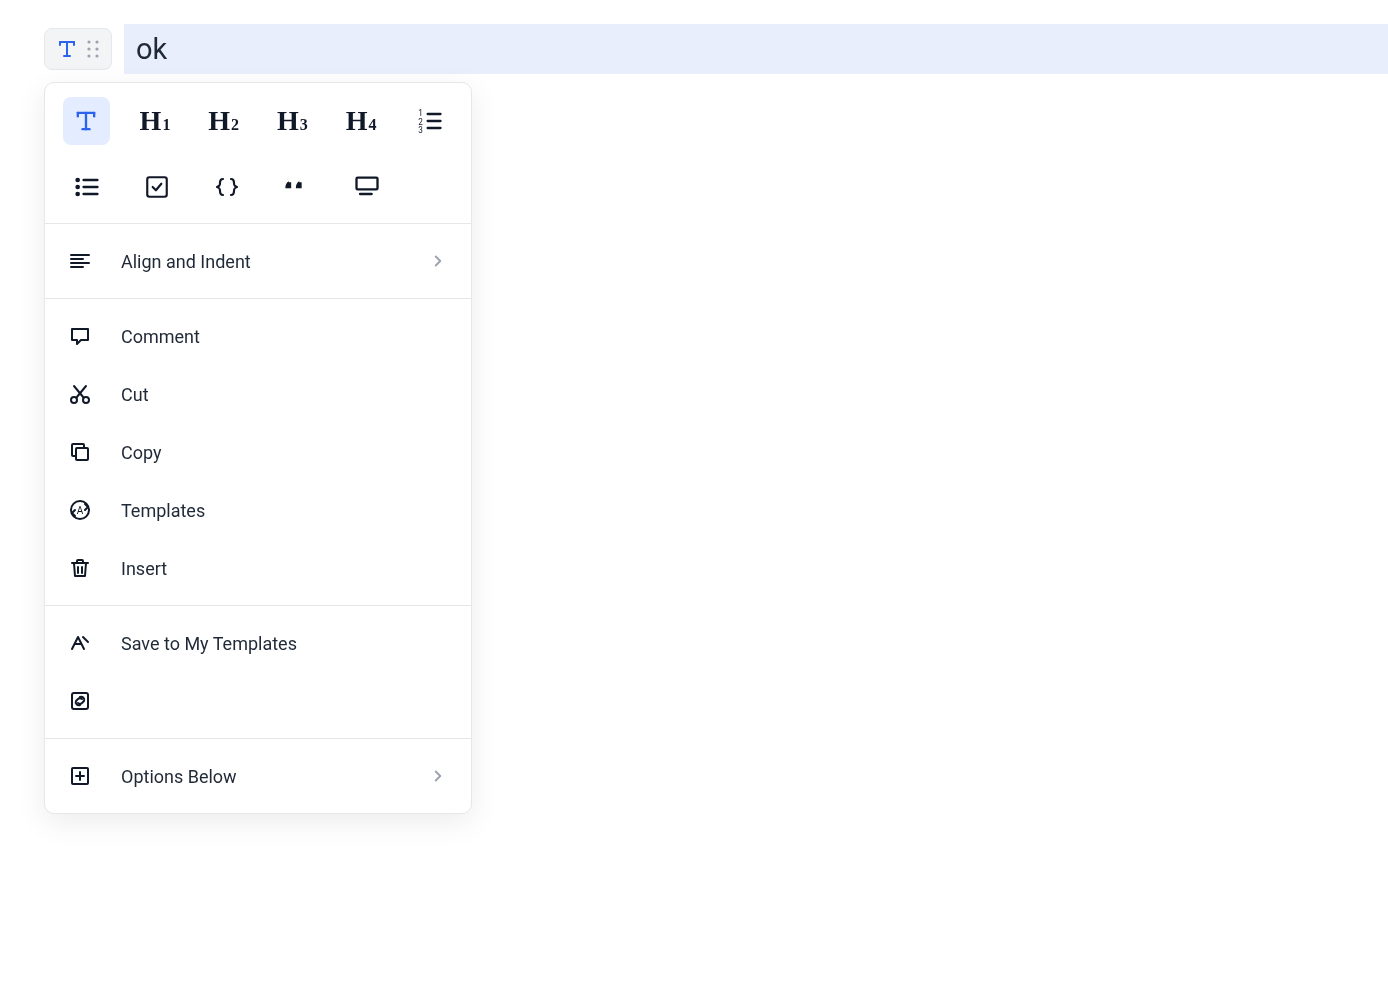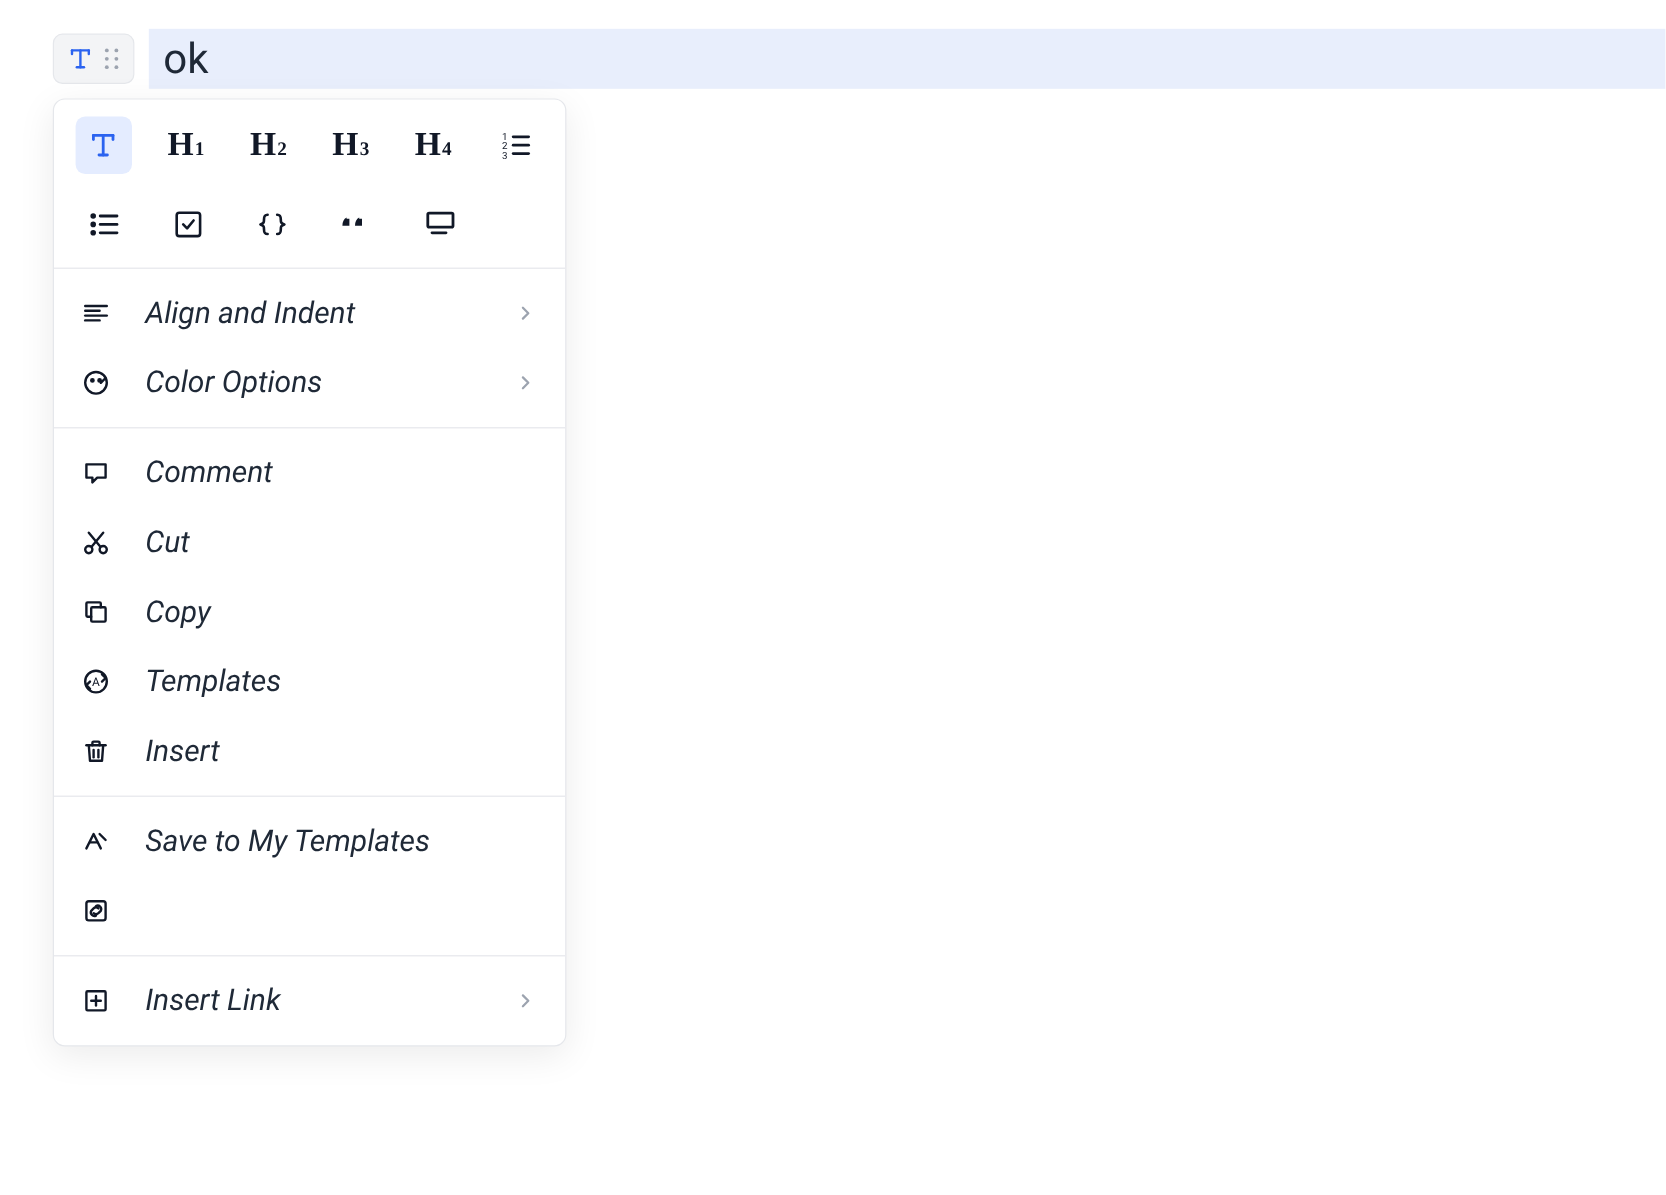--- a/index.html
+++ b/index.html
@@ -46,21 +46,21 @@
       color: #9ca3af;
     }
     .text-content {
       margin-left: 12px;
       flex: 1;
       height: 100%;
       display: flex;
       align-items: center;
       padding: 0 12px;
       background: #e8eefc;
-      font-size: 35px;
+      font-size: 29px;
       color: #1f2937;
     }
     .context-menu {
       position: absolute;
       left: 44px;
       top: 82px;
       width: 428px;
       background: #ffffff;
       border: 1px solid #e5e7eb;
       border-radius: 10px;
@@ -120,22 +120,21 @@
       width: 26px;
       height: 26px;
       flex: 0 0 26px;
       display: flex;
       align-items: center;
       justify-content: center;
       color: #111827;
     }
     .mi-label {
       flex: 1;
-      font-size: 25px;
-      font-style: italic;
+      font-size: 18px;
     }
     .mi-chevron {
       color: #9ca3af;
       display: flex;
       align-items: center;
     }
     svg { display: block; }
   </style>
 </head>
 <body>
@@ -250,36 +249,20 @@
             <path d="M3 18h12"></path>
           </svg>
       </span>
       <span class="mi-label">Align and Indent</span>
       <span class="mi-chevron">
         <svg width="18" height="18" viewBox="0 0 24 24" fill="none" stroke="currentColor" stroke-width="2.5" stroke-linecap="round" stroke-linejoin="round">
             <path d="M9 6l6 6-6 6"></path>
           </svg>
       </span>
     </div>
-    <div class="menu-item">
-      <span class="mi-icon">
-        <svg width="24" height="24" viewBox="0 0 24 24" fill="none" stroke="currentColor" stroke-width="2" stroke-linecap="round" stroke-linejoin="round">
-            <circle cx="12" cy="12" r="9"></circle>
-            <circle cx="9" cy="10" r="1"></circle>
-            <circle cx="15" cy="10" r="1"></circle>
-            <path d="M20 8l-4 4"></path>
-          </svg>
-      </span>
-      <span class="mi-label">Color Options</span>
-      <span class="mi-chevron">
-        <svg width="18" height="18" viewBox="0 0 24 24" fill="none" stroke="currentColor" stroke-width="2.5" stroke-linecap="round" stroke-linejoin="round">
-            <path d="M9 6l6 6-6 6"></path>
-          </svg>
-      </span>
-    </div>
   </div>
 
   <div class="divider"></div>
 
   <div class="menu-section">
     <div class="menu-item">
       <span class="mi-icon">
         <svg width="24" height="24" viewBox="0 0 24 24" fill="none" stroke="currentColor" stroke-width="2" stroke-linecap="round" stroke-linejoin="round">
             <path d="M4 5h16v11H13l-4 4v-4H4z"></path>
           </svg>
@@ -359,21 +342,21 @@
 
   <div class="menu-section">
     <div class="menu-item">
       <span class="mi-icon">
         <svg width="24" height="24" viewBox="0 0 24 24" fill="none" stroke="currentColor" stroke-width="2" stroke-linecap="round" stroke-linejoin="round">
             <rect x="4" y="4" width="16" height="16" rx="1"></rect>
             <path d="M12 8v8"></path>
             <path d="M8 12h8"></path>
           </svg>
       </span>
-      <span class="mi-label">Insert Link</span>
+      <span class="mi-label">Options Below</span>
       <span class="mi-chevron">
         <svg width="18" height="18" viewBox="0 0 24 24" fill="none" stroke="currentColor" stroke-width="2.5" stroke-linecap="round" stroke-linejoin="round">
             <path d="M9 6l6 6-6 6"></path>
           </svg>
       </span>
     </div>
   </div>
 
 </div>
 

